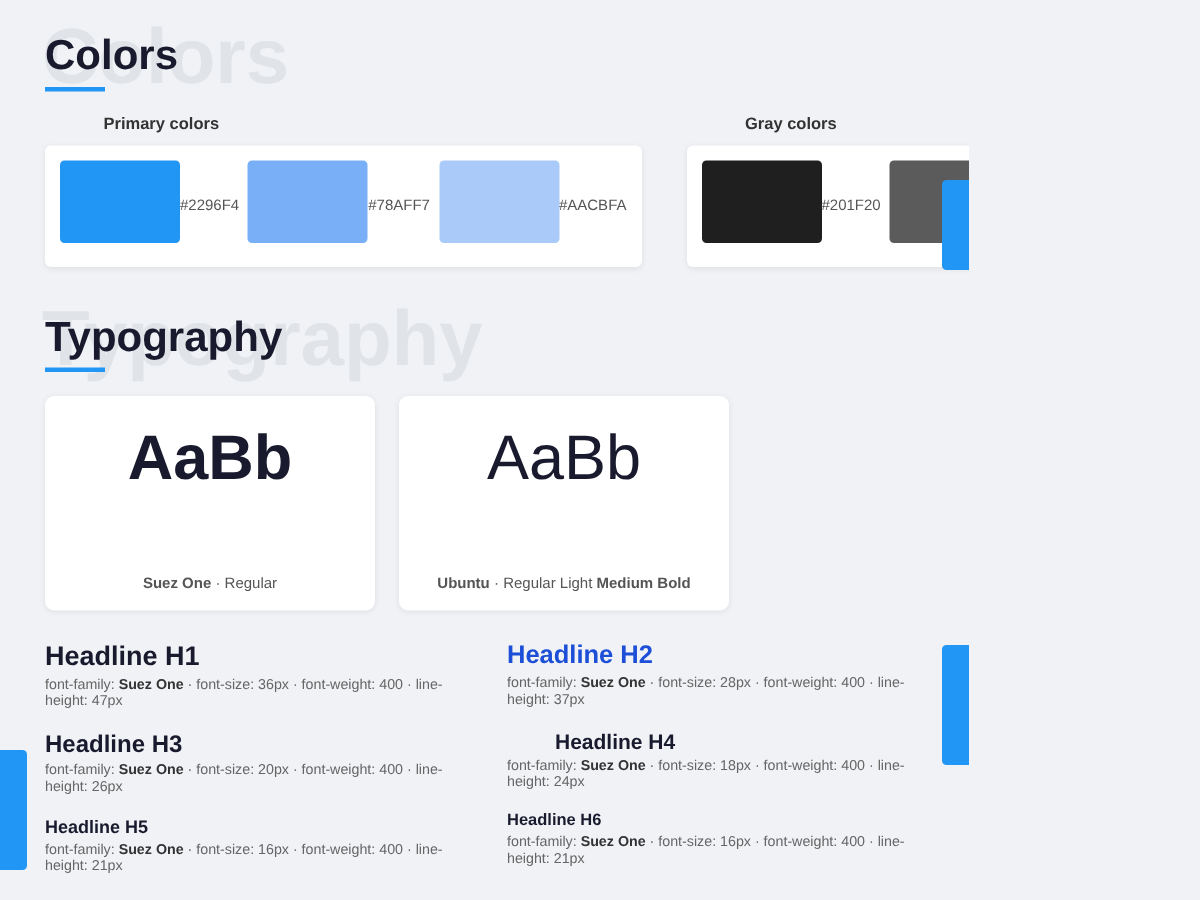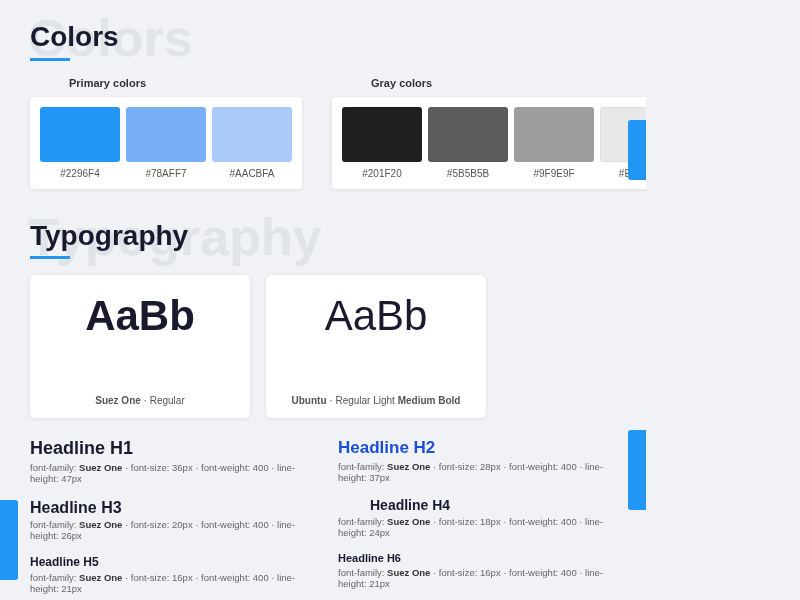--- a/index.html
+++ b/index.html
@@ -116,21 +116,20 @@
       display: flex;
       gap: 6px;
       background: white;
       padding: 10px;
       border-radius: 4px;
       box-shadow: 0 1px 4px rgba(0,0,0,0.08);
     }
 
     .color-swatch-item {
       display: flex;
-      flex-direction: column;
       align-items: center;
       justify-content: flex-end;
     }
 
     .color-swatch {
       width: 80px;
       height: 55px;
       border-radius: 3px;
       margin-bottom: 6px;
     }

